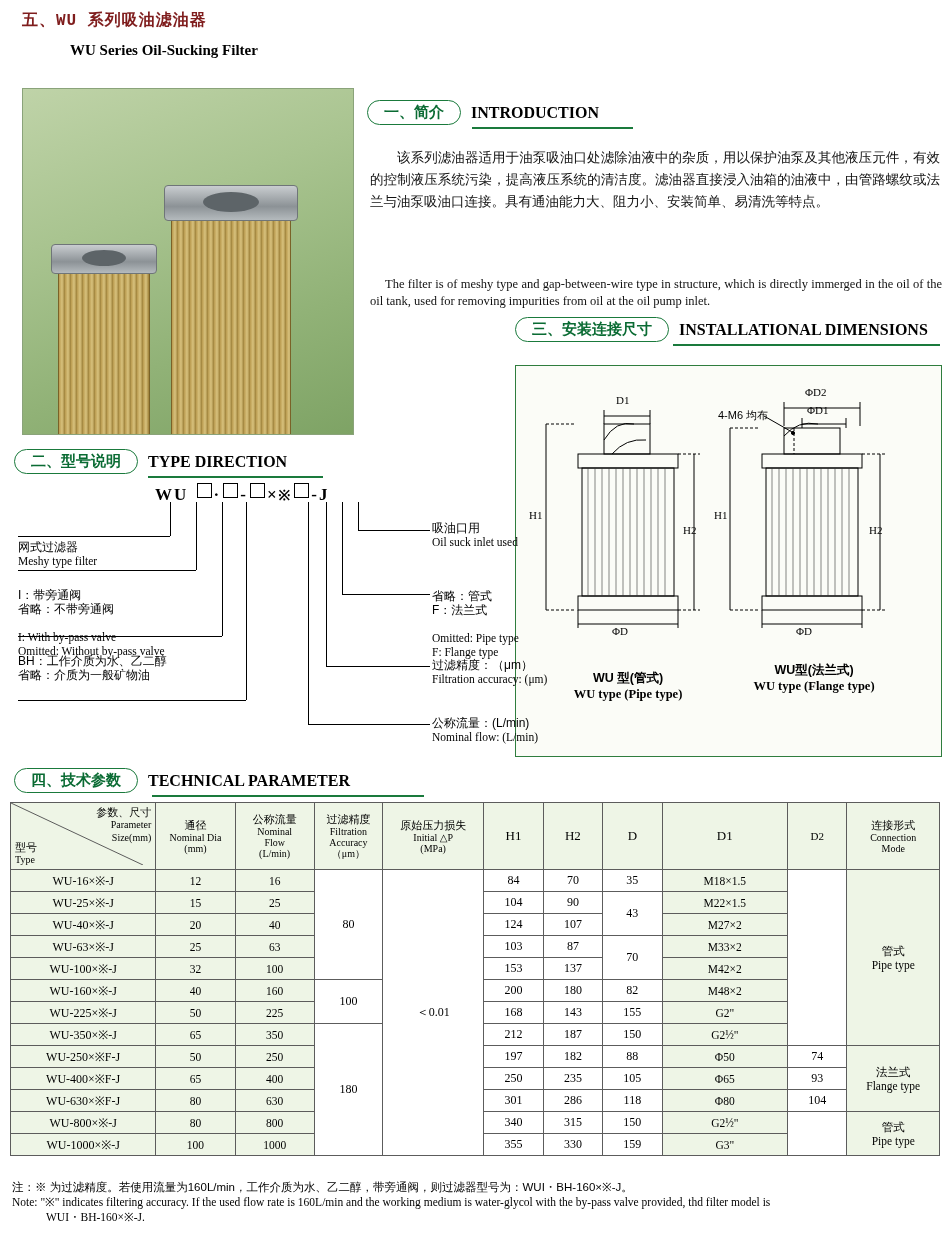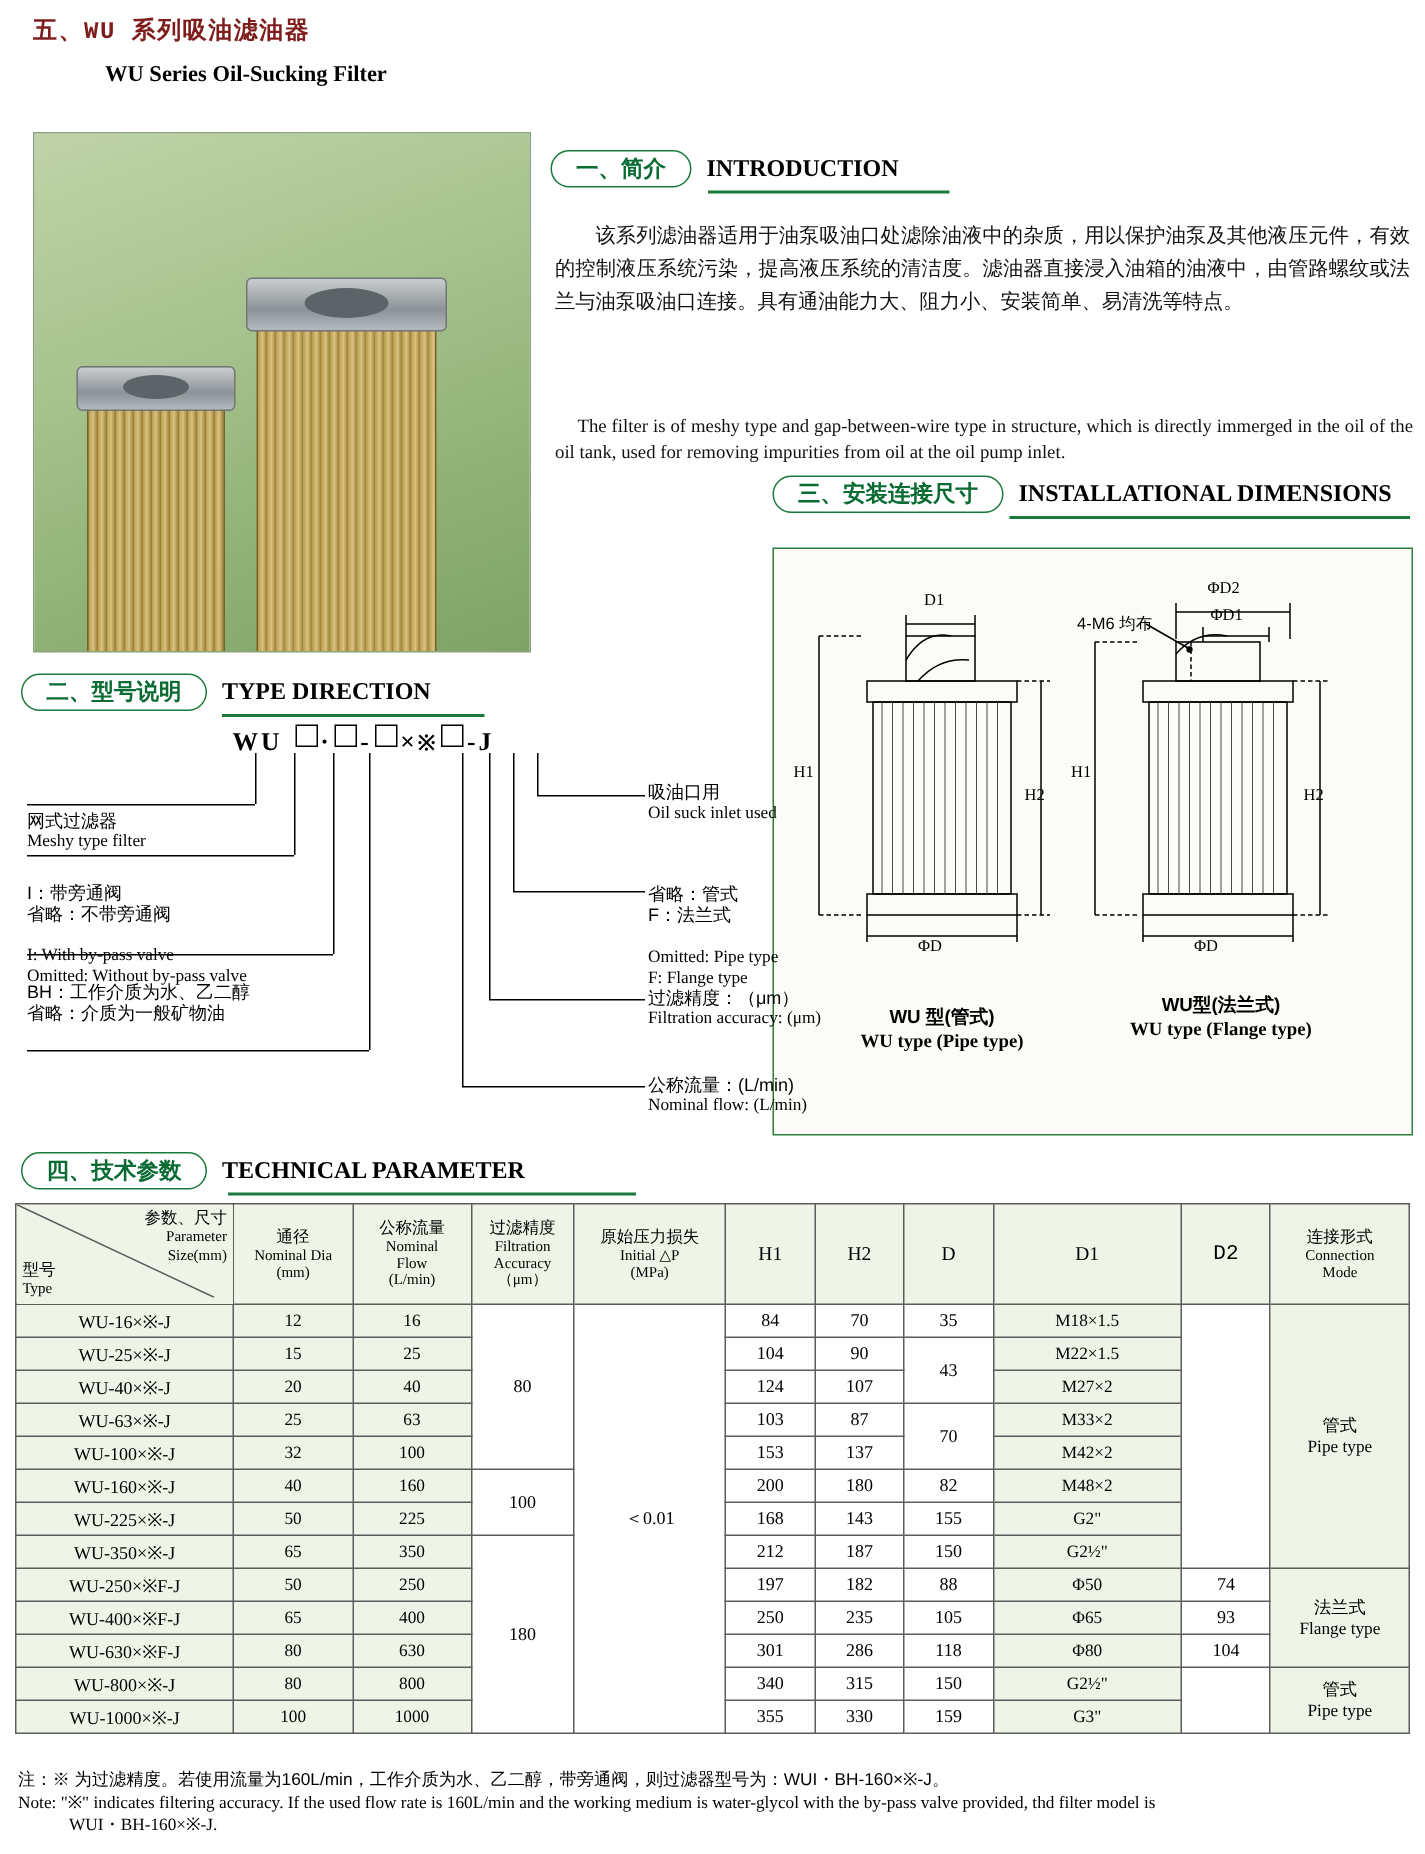--- a/index.html
+++ b/index.html
@@ -434,21 +434,21 @@
         </th>
         <th class="hd">
           <span class="cn">原始压力损失</span>
           <span class="en" style="white-space:pre-line">Initial △P
 (MPa)</span>
         </th>
         <th class="hd"><span style="font-family:'Liberation Serif',serif;font-size:13px">H1</span></th>
         <th class="hd"><span style="font-family:'Liberation Serif',serif;font-size:13px">H2</span></th>
         <th class="hd"><span style="font-family:'Liberation Serif',serif;font-size:13px">D</span></th>
         <th class="hd"><span style="font-family:'Liberation Serif',serif;font-size:13px">D1</span></th>
-        <th class="hd"><span style="font-family:Liberation Mono, monospace;font-size:14px">D2</span></th>
+        <th class="hd"><span style="font-family:Liberation Serif, serif;font-size:11px">D2</span></th>
         <th class="hd">
           <span class="cn">连接形式</span>
           <span class="en" style="white-space:pre-line">Connection
 Mode</span>
         </th>
       </tr>
     </thead>
     <tbody>
 
       <tr>

